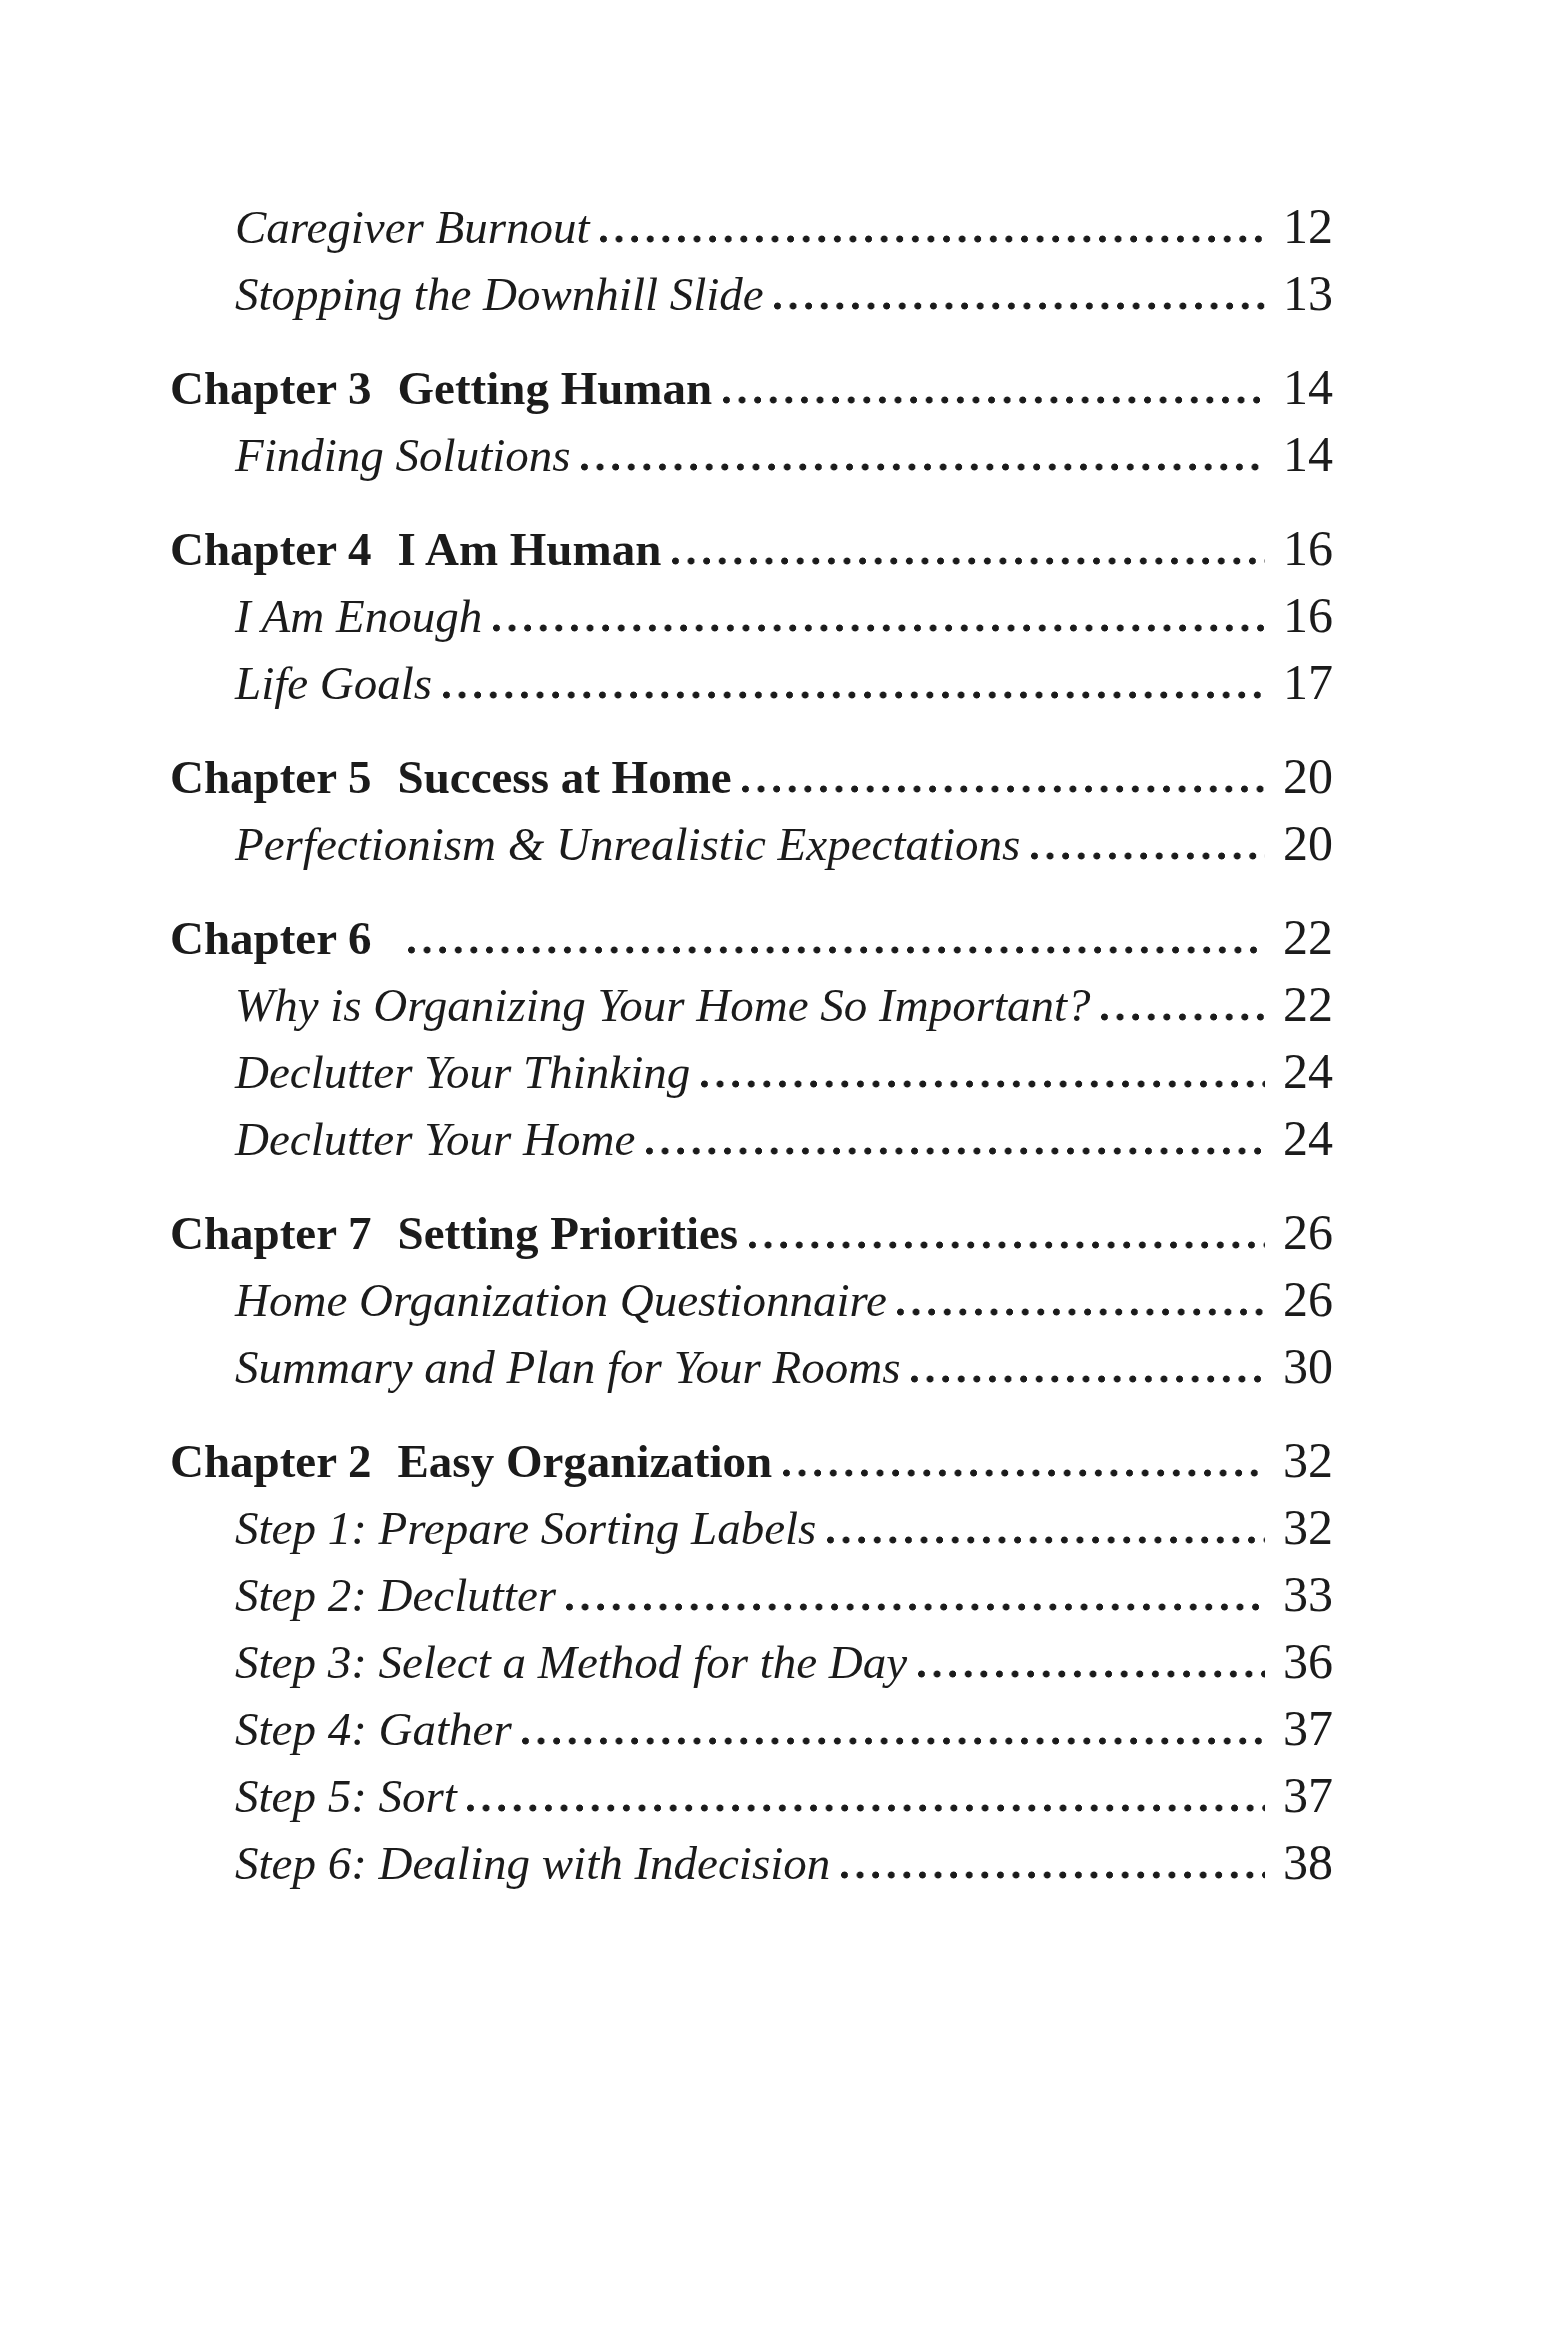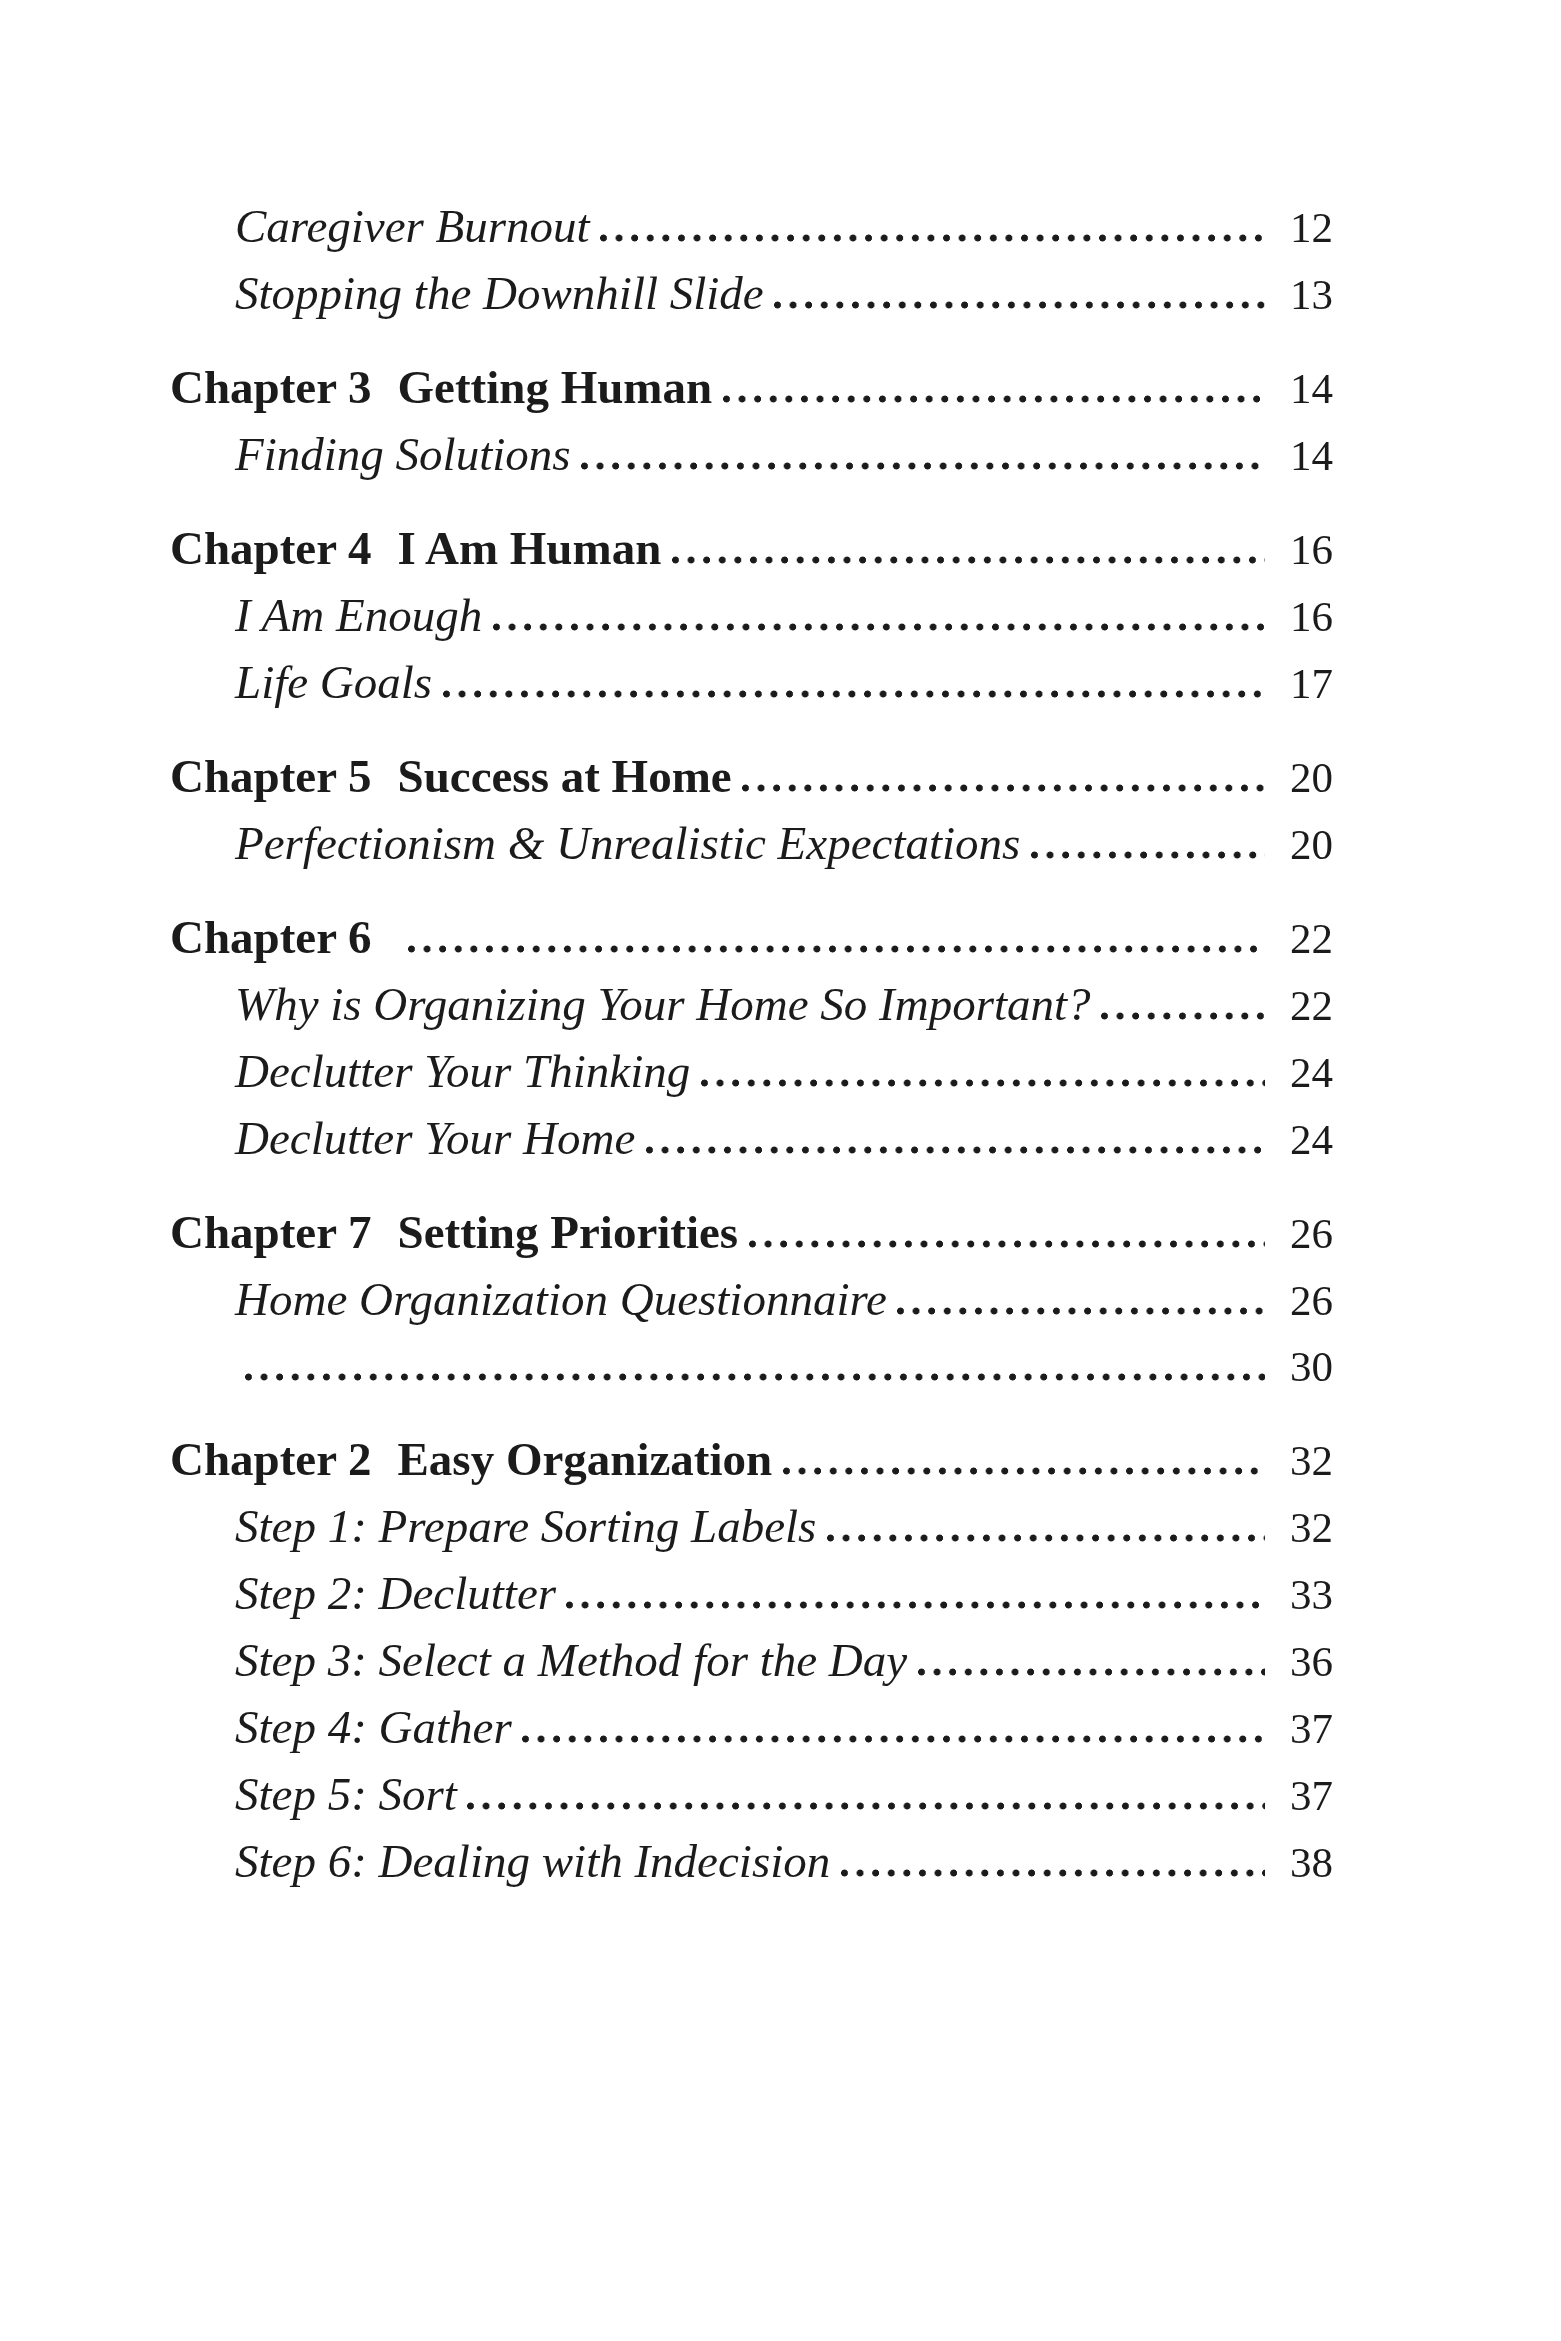--- a/index.html
+++ b/index.html
@@ -50,21 +50,21 @@
   .dots {
     flex: 1 1 auto;
     height: 7.8px;
     margin: 0 12px 0 10.4px;
     background-image: radial-gradient(circle at 3.5px 3.9px, #1b1b1b 3.1px, rgba(0,0,0,0) 3.7px);
     background-size: 15.6px 7.8px;
     background-repeat: repeat-x;
     background-position: left bottom;
   }
   .num {
-    font-size: 43px;
+    font-size: 50px;
     min-width: 56px;
     text-align: right;
     font-style: normal;
     font-weight: 400;
   }
 </style>
 </head>
 <body>
 
 <main class="page">
@@ -142,20 +142,21 @@
         <span class="title">Setting Priorities</span>
         <span class="dots"></span>
         <span class="num">26</span>
       </div>
       <div class="row sub">
         <span class="title">Home Organization Questionnaire</span>
         <span class="dots"></span>
         <span class="num">26</span>
       </div>
       <div class="row sub">
+        <span class="title">Summary and Plan for Your Rooms</span>
         <span class="dots"></span>
         <span class="num">30</span>
       </div>
       <div class="row chapter">
         <span class="chap-label">Chapter 2</span>
         <span class="title">Easy Organization</span>
         <span class="dots"></span>
         <span class="num">32</span>
       </div>
       <div class="row sub">

